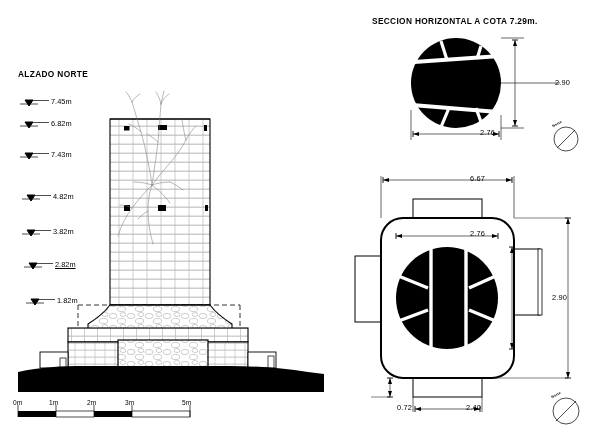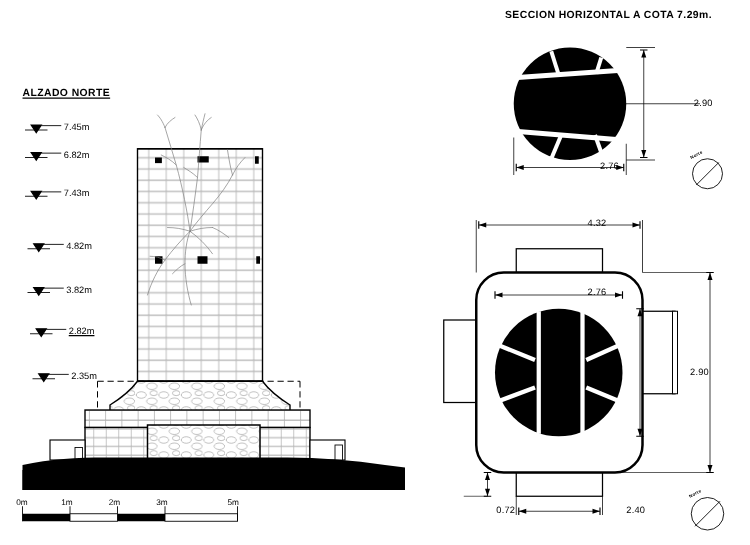--- a/index.html
+++ b/index.html
@@ -263,45 +263,45 @@
       <path d="M415 409 L421 407 L421 411 Z" fill="#000" stroke="none"></path>
       <path d="M480 409 L474 407 L474 411 Z" fill="#000" stroke="none"></path>
     </g>
 
     <g>
       <circle cx="566" cy="411" r="13" fill="#ffffff" stroke="#000" stroke-width="0.7"></circle>
       <path d="M556 421 L576 401" stroke="#000" stroke-width="0.7"></path>
     </g>
   </svg>
 
-  <div class="ttl" style="left:18px;top:69px;text-decoration:underline;">ALZADO  NORTE</div>
-
-  <div class="ttl" style="left:372px;top:6px;margin-left:32px;">SECCION HORIZONTAL A COTA 7.29m.</div>
+  <div class="ttl" style="left:18px;top:69px;">ALZADO  NORTE</div>
+
+  <div class="ttl" style="left:372px;top:16px;">SECCION HORIZONTAL A COTA 7.29m.</div>
 
 
   <div class="lvl" style="left:51px;top:97px;">7.45m</div>
   <div class="lvl" style="left:51px;top:119px;">6.82m</div>
   <div class="lvl" style="left:51px;top:150px;">7.43m</div>
   <div class="lvl" style="left:53px;top:192px;">4.82m</div>
   <div class="lvl" style="left:53px;top:227px;">3.82m</div>
   <div class="lvl" style="left:55px;top:260px;text-decoration:underline;">2.82m</div>
-  <div class="lvl" style="left:57px;top:296px;">2.35m</div>
+  <div class="lvl" style="left:57px;top:296px;">1.82m</div>
 
   <div class="sc" style="left:13px;top:399px;">0m</div>
   <div class="sc" style="left:49px;top:399px;">1m</div>
   <div class="sc" style="left:87px;top:399px;">2m</div>
   <div class="sc" style="left:125px;top:399px;">3m</div>
   <div class="sc" style="left:182px;top:399px;">5m</div>
 
   <div class="dim" style="left:519px;top:78px;">2.90</div>
   <div class="dim" style="left:444px;top:128px;">2.76</div>
 
-  <div class="dim" style="left:434px;top:174px;">4.32</div>
+  <div class="dim" style="left:434px;top:174px;">6.67</div>
   <div class="dim" style="left:434px;top:229px;">2.76</div>
   <div class="dim" style="left:516px;top:293px;">2.90</div>
   <div class="dim" style="left:572px;top:293px;">3.98</div>
-  <div class="dim" style="left:430px;top:403px;margin-left:35px;">2.40</div>
+  <div class="dim" style="left:430px;top:403px;">2.40</div>
   <div class="dim" style="left:361px;top:403px;">0.72</div>
 
   <div class="nsym" style="left:552px;top:122px;transform:rotate(-28deg);">Norte</div>
   <div class="nsym" style="left:551px;top:393px;transform:rotate(-28deg);">Norte</div>
 
 </div>
 
 </body></html>

